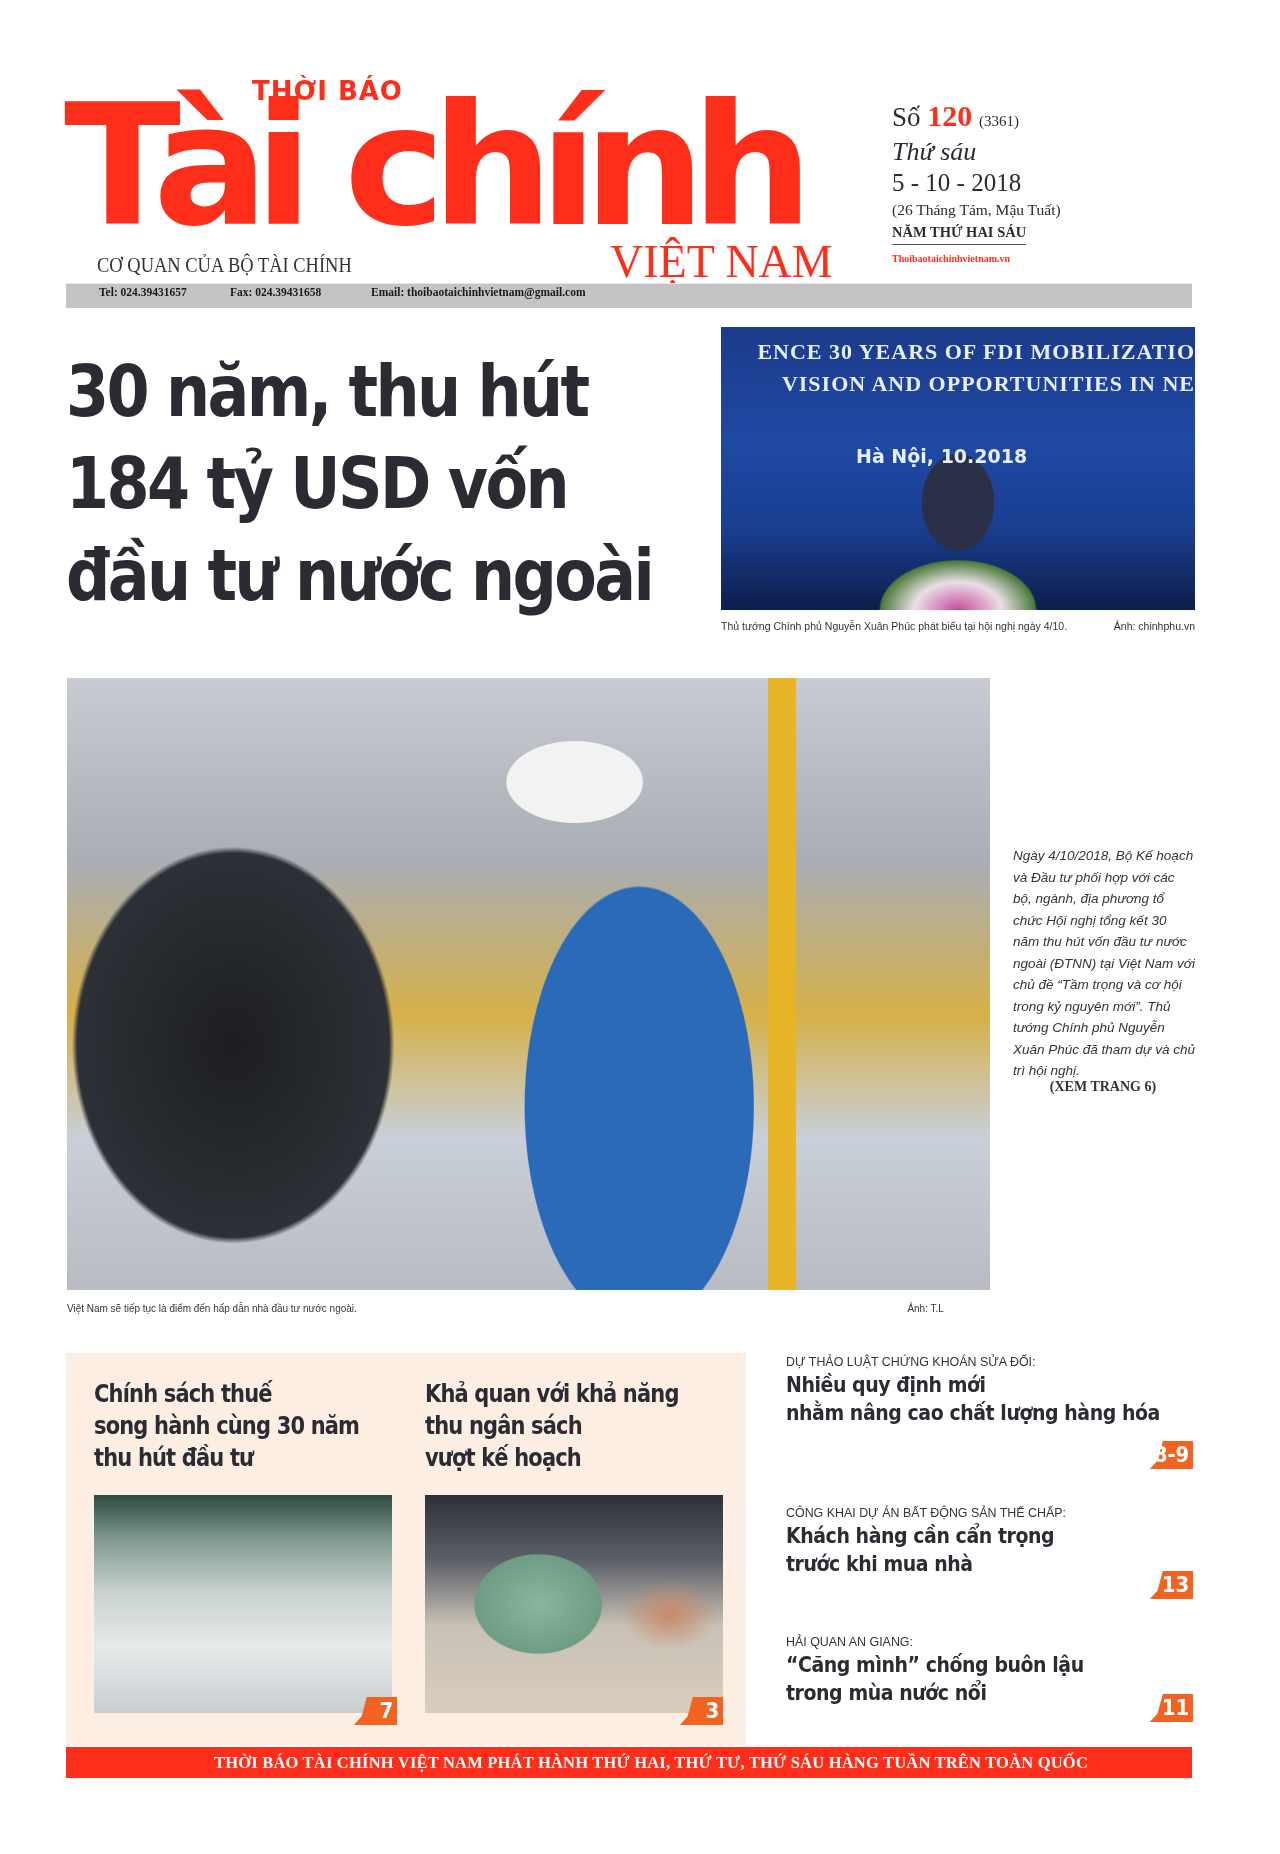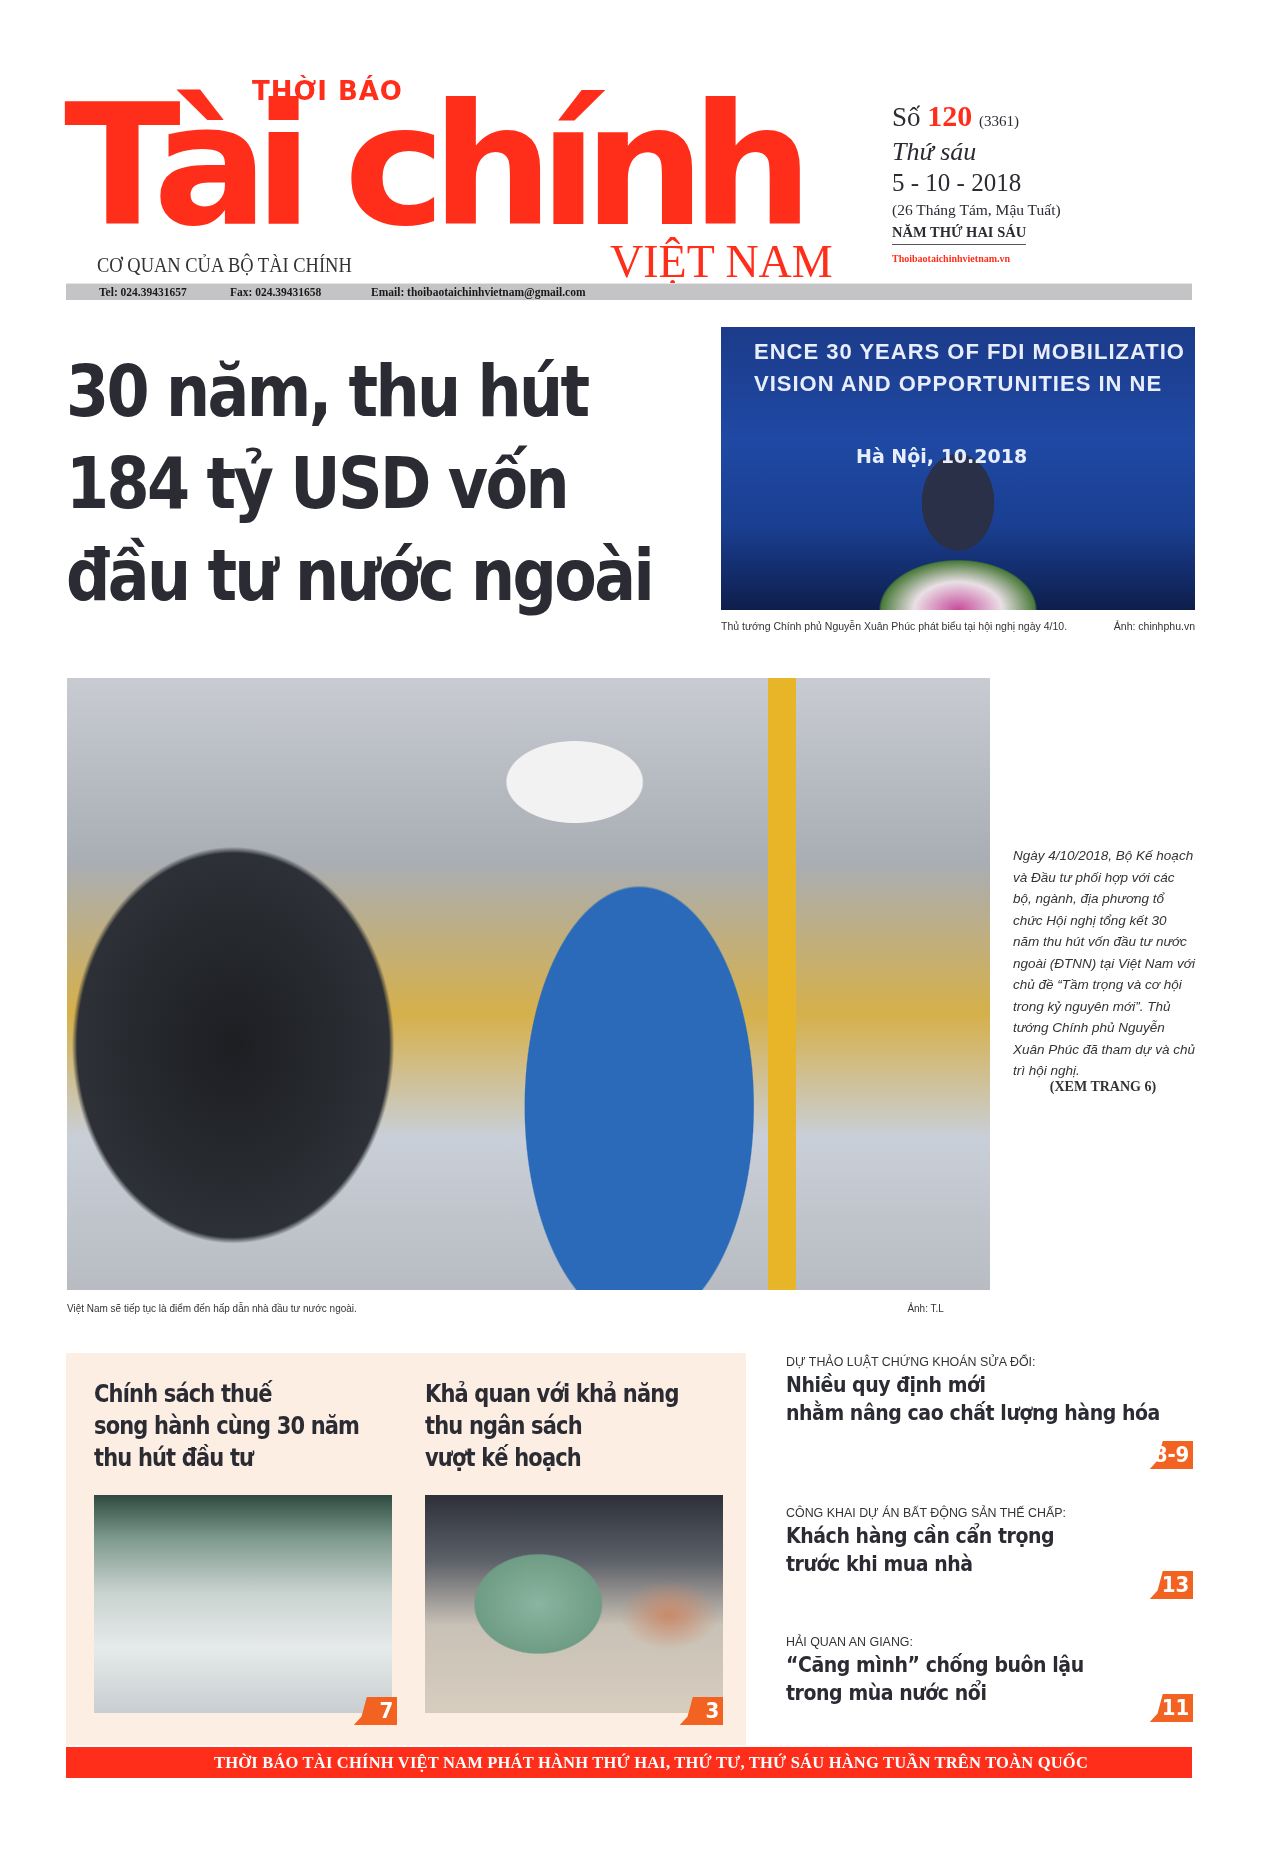--- a/index.html
+++ b/index.html
@@ -25,21 +25,21 @@
       position: absolute; left: 546px; top: 183px;
       font-family: "Liberation Serif", serif; font-size: 46px; line-height: 46px;
       color: #ff2e1a; letter-spacing: 0px;
     }
     .logo-coquan {
       position: absolute; left: 97px; top: 253px;
       font-family: "Liberation Serif", serif; font-size: 21px; color: #333;
       transform: scaleX(0.88); transform-origin: left top;
     }
     .contact-bar {
-      position: absolute; left: 66px; top: 283px; width: 1126px; height: 17px;
+      position: absolute; left: 66px; top: 283px; width: 1126px; height: 25px;
       background: #c4c4c6; border-top: 1px solid #e5e5e5;
       font-family: "Liberation Serif", serif; font-weight: bold; font-size: 11.5px;
       color: #1a1a1a; line-height: 17px; padding-left: 48px;
     }
     .contact-bar span { position: absolute; top: 0; }
 
     .issue {
       position: absolute; right: 88px; top: 100px; width: 300px; 
       font-family: "Liberation Serif", serif; color: #2b2b33;
     }
@@ -64,22 +64,22 @@
     
     .photo-pm {
       position: absolute; left: 721px; top: 327px; width: 474px; height: 283px;
       background:
         radial-gradient(ellipse 60px 80px at 50% 62%, #2a3048 0%, #2a3048 60%, transparent 61%),
         radial-gradient(ellipse 110px 70px at 50% 100%, #c64a9c 0%, #e9dfe5 40%, #4a7a3a 70%, transparent 72%),
         linear-gradient(180deg, #1c3b8a 0%, #1f49a4 40%, #1a3f92 70%, #0e1e4c 100%);
       overflow: hidden;
     }
     .photo-pm .banner1, .photo-pm .banner2 {
-      position: absolute; left: 0; width: 100%; text-align: left; color: #e8eefc;
-      font-family: Liberation Sans, sans-serif; font-weight: bold; white-space: nowrap; padding-left: 33px;
+      position: absolute; left: 0; width: 100%; text-align: right; color: #e8eefc;
+      font-family: Liberation Serif, serif; font-weight: bold; white-space: nowrap; padding-left: 33px;
     }
     .photo-pm .banner1 { top: 12px; font-size: 22px; letter-spacing: 1px; }
     .photo-pm .banner2 { top: 44px; font-size: 22px; letter-spacing: 1px; }
     .photo-pm .place { position: absolute; left: 135px; top: 118px; color: #e8eefc; font-family: "DejaVu Sans", sans-serif; font-weight: bold; font-size: 19px; }
     .caption-pm {
       position: absolute; left: 721px; top: 620px; width: 474px;
       font-family: "Liberation Sans", sans-serif; font-size: 10.5px; color: #333;
       display: flex; justify-content: space-between; align-items: center;
     }
 

